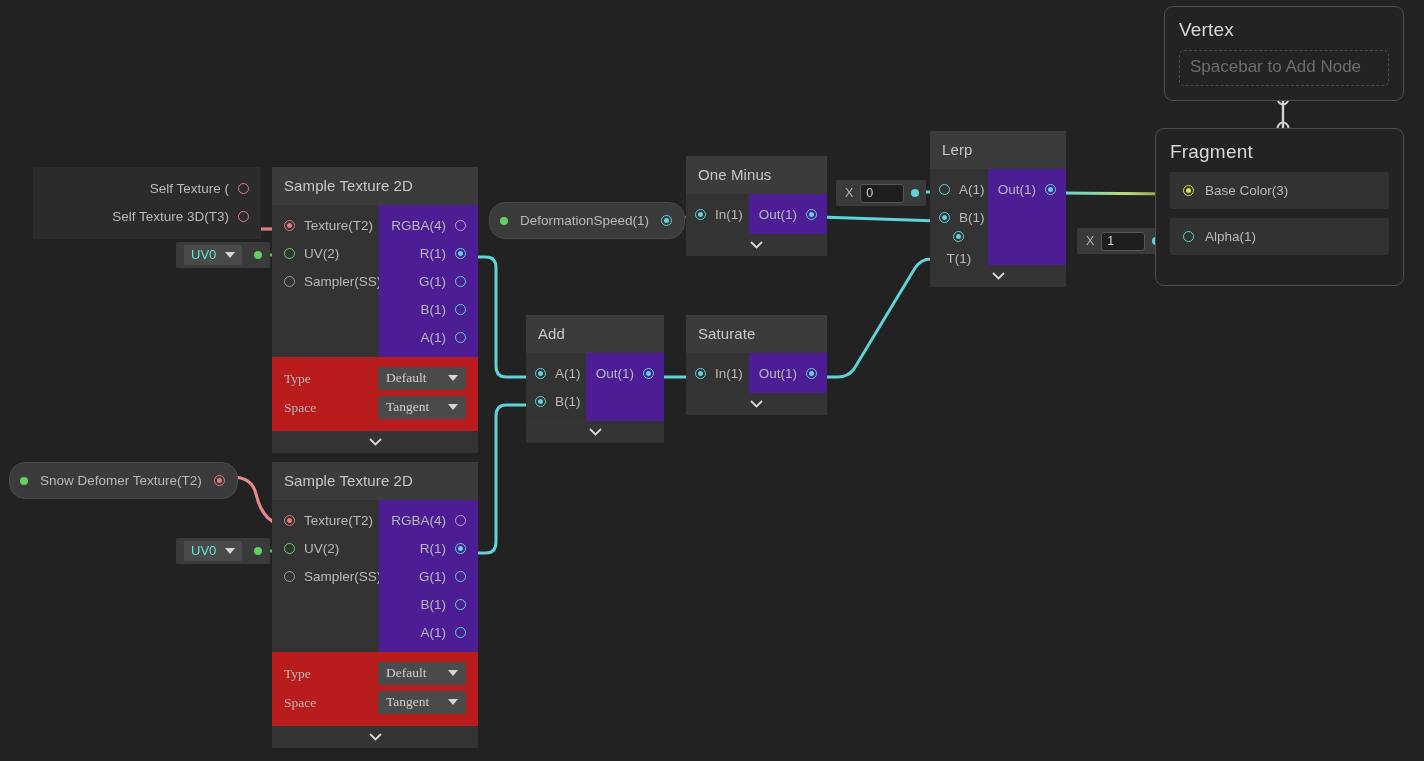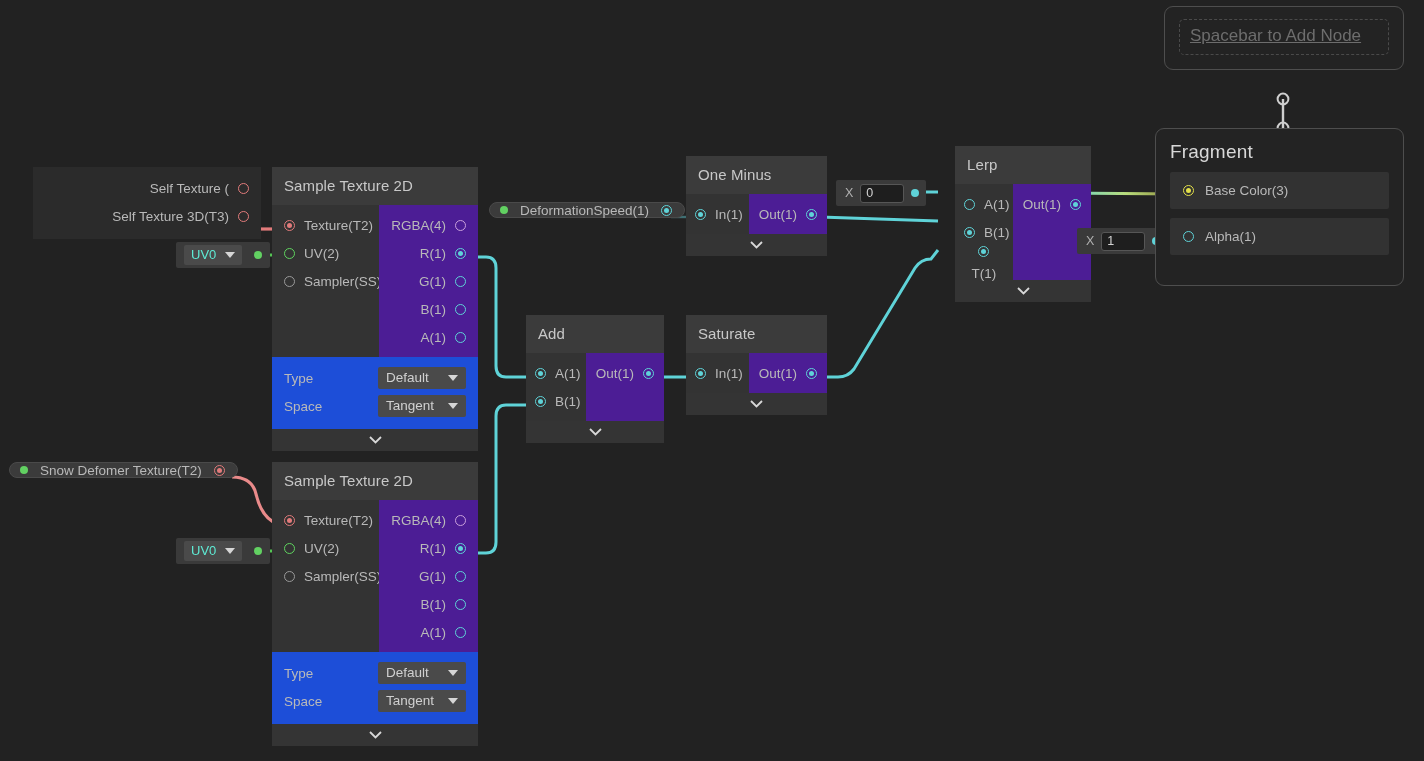--- a/index.html
+++ b/index.html
@@ -29,38 +29,38 @@
   .plabel { font-size:13.5px; color:#b9b9b9; }
   .dot { width:11px; height:11px; border-radius:50%; border:1.6px solid #8e8e8e; background:transparent; flex:0 0 auto; position:relative; }
   .dot.f::after { content:""; position:absolute; inset:2px; border-radius:50%; background:currentColor; }
   .dot.c-vec4 { border-color:#c9a0dc; color:#c9a0dc; }
   .dot.c-f1 { border-color:#5fd3d8; color:#5fd3d8; }
   .dot.c-tex { border-color:#e27b7b; color:#e27b7b; }
   .dot.c-uv { border-color:#5fd35f; color:#5fd35f; }
   .dot.c-ss { border-color:#9a9a9a; color:#9a9a9a; }
   .dot.c-base { border-color:#e3e04a; color:#e3e04a; }
 
-  .settings { background:#1d4ed8; padding:7px 0 9px 0; }
+  .settings { background:#b91c1c; padding:7px 0 9px 0;font-family:Liberation Serif, serif; }
   .srow { display:flex; align-items:center; justify-content:space-between; padding:3px 12px; gap:14px; }
   .srow .sk { font-size:13.5px; color:#b9b9b9; }
   .dropdown {
     background:#4a4a4a; color:#d0d0d0; font-size:13.5px;
     padding:3px 8px 4px 8px; min-width:88px;
     display:flex; align-items:center; justify-content:space-between; gap:8px;
     border-radius:2px;
   }
   .caret { width:0;height:0;border-left:5px solid transparent;border-right:5px solid transparent;border-top:6px solid #d6d6d6; }
   .collapse { background:#343434; height:22px; display:flex; align-items:center; justify-content:center; }
   .chev { width:13px;height:8px; }
 
   
   .pill {
     position:absolute; display:flex; align-items:center; gap:12px;
     background:#3b3b3b; border:1px solid #4a4a4a; border-radius:16px;
-    height:16px; padding:0 12px 0 10px; white-space:nowrap;
+    height:37px; padding:0 12px 0 10px; white-space:nowrap;
   }
   .pill .pdot { width:8px;height:8px;border-radius:50%;background:#62d162; flex:0 0 auto; }
   .pill .ptext { font-size:13.5px; color:#b9b9b9; }
 
   
   .floatbox {
     position:absolute; display:flex; align-items:center; gap:7px;
     background:#3a3a3a; height:26px; padding:0 7px 0 9px; border-radius:2px;
   }
   .floatbox .fx { font-size:12.5px; color:#b0b0b0; }
@@ -81,21 +81,21 @@
   .uvsel .uo { width:8px;height:8px;border-radius:50%;background:#62d162; flex:0 0 auto; }
 
   
   .stackblock {
     position:absolute; background:#232323;
     border:1px solid #4e4e4e; border-radius:9px; padding:12px 14px 14px 14px;
   }
   .stackblock .sttitle { font-size:19px; color:#d8d8d8; margin-bottom:9px; letter-spacing:.2px; }
   .ghostfield {
     border:1px dashed #4a4a4a; border-radius:5px;
-    color:#6d6d6d; font-size:17px; padding:6px 10px 8px 10px;text-decoration:underline;
+    color:#6d6d6d; font-size:17px; padding:6px 10px 8px 10px;
   }
   .blockrow {
     background:#323232; border-radius:2px; height:37px;
     display:flex; align-items:center; gap:11px; padding:0 13px;
     margin-bottom:9px; white-space:nowrap;
   }
   .blockrow:last-child { margin-bottom:16px; }
   .blockrow .bl { font-size:13.5px; color:#b9b9b9; }
 </style>
 </head>
@@ -382,21 +382,21 @@
       </svg>
     </div>
   </div>
 
   <div class="floatbox" style="left:836px; top:180px;">
     <span class="fx">X</span>
     <span class="fv">0</span>
     <span class="fo"></span>
   </div>
 
-  <div class="node" style="left:930px; top:146px; width:136px;margin-left:25px;">
+  <div class="node" style="left:930px; top:131px; width:136px;">
     <div class="hdr">Lerp</div>
     <div class="bodyrow">
       <div class="incol" style="width:58px;">
         <div class="prow" style="padding:0 9px;">
           <span class="dot c-f1"></span>
           <span class="plabel">A(1)</span>
         </div>
         <div class="prow" style="padding:0 9px;">
           <span class="dot c-f1 f"></span>
           <span class="plabel">B(1)</span>
@@ -420,20 +420,21 @@
     </div>
   </div>
 
   <div class="floatbox" style="left:1077px; top:228px;">
     <span class="fx">X</span>
     <span class="fv">1</span>
     <span class="fo"></span>
   </div>
 
   <div class="stackblock" style="left:1164px; top:6px; width:240px;">
+    <div class="sttitle">Vertex</div>
     <div class="ghostfield">Spacebar to Add Node</div>
   </div>
 
   <div class="stackblock" style="left:1155px; top:128px; width:249px;">
     <div class="sttitle">Fragment</div>
     <div class="blockrow">
       <span class="dot c-base f"></span>
       <span class="bl">Base Color(3)</span>
     </div>
     <div class="blockrow">

